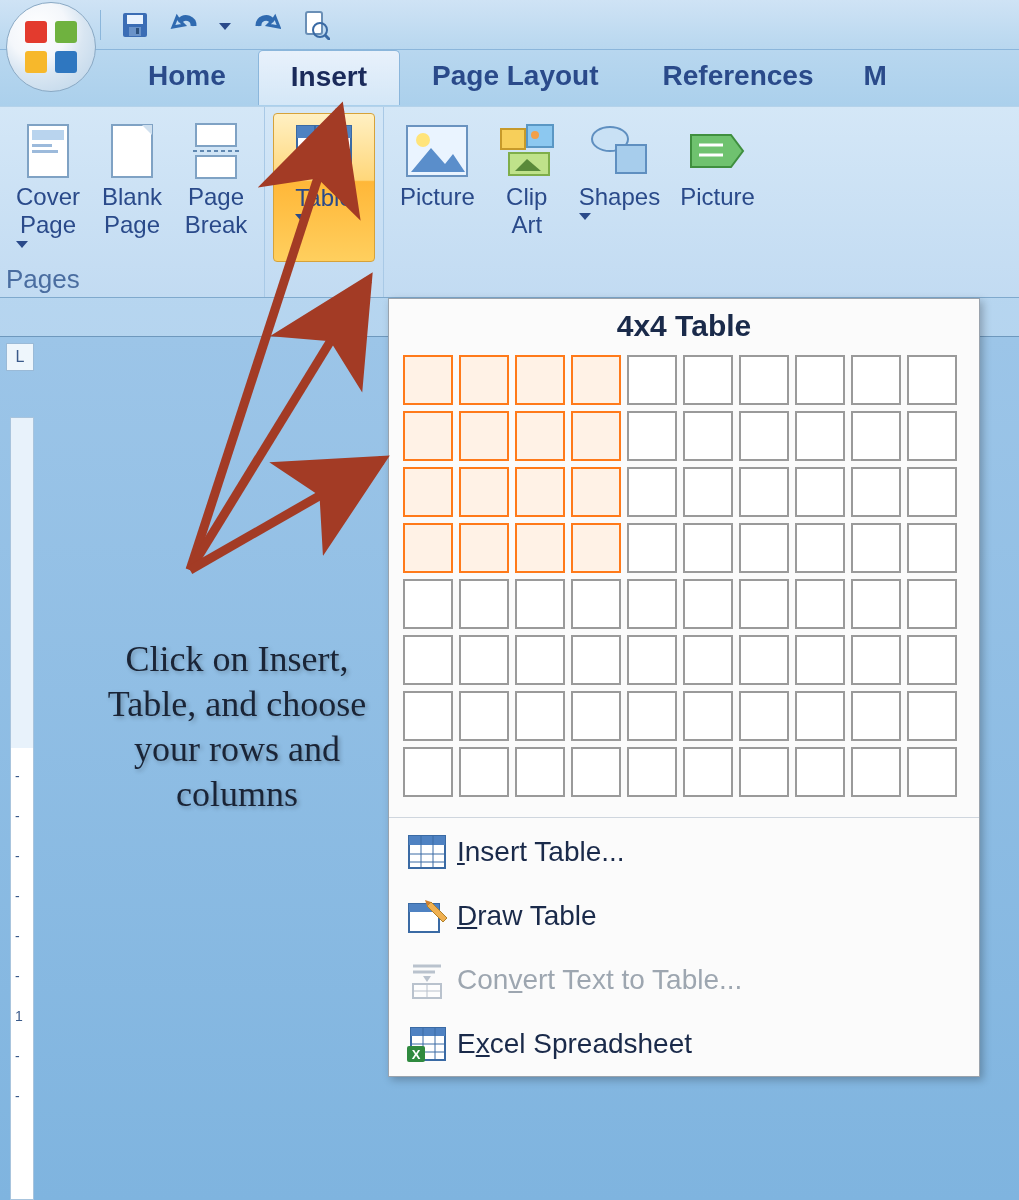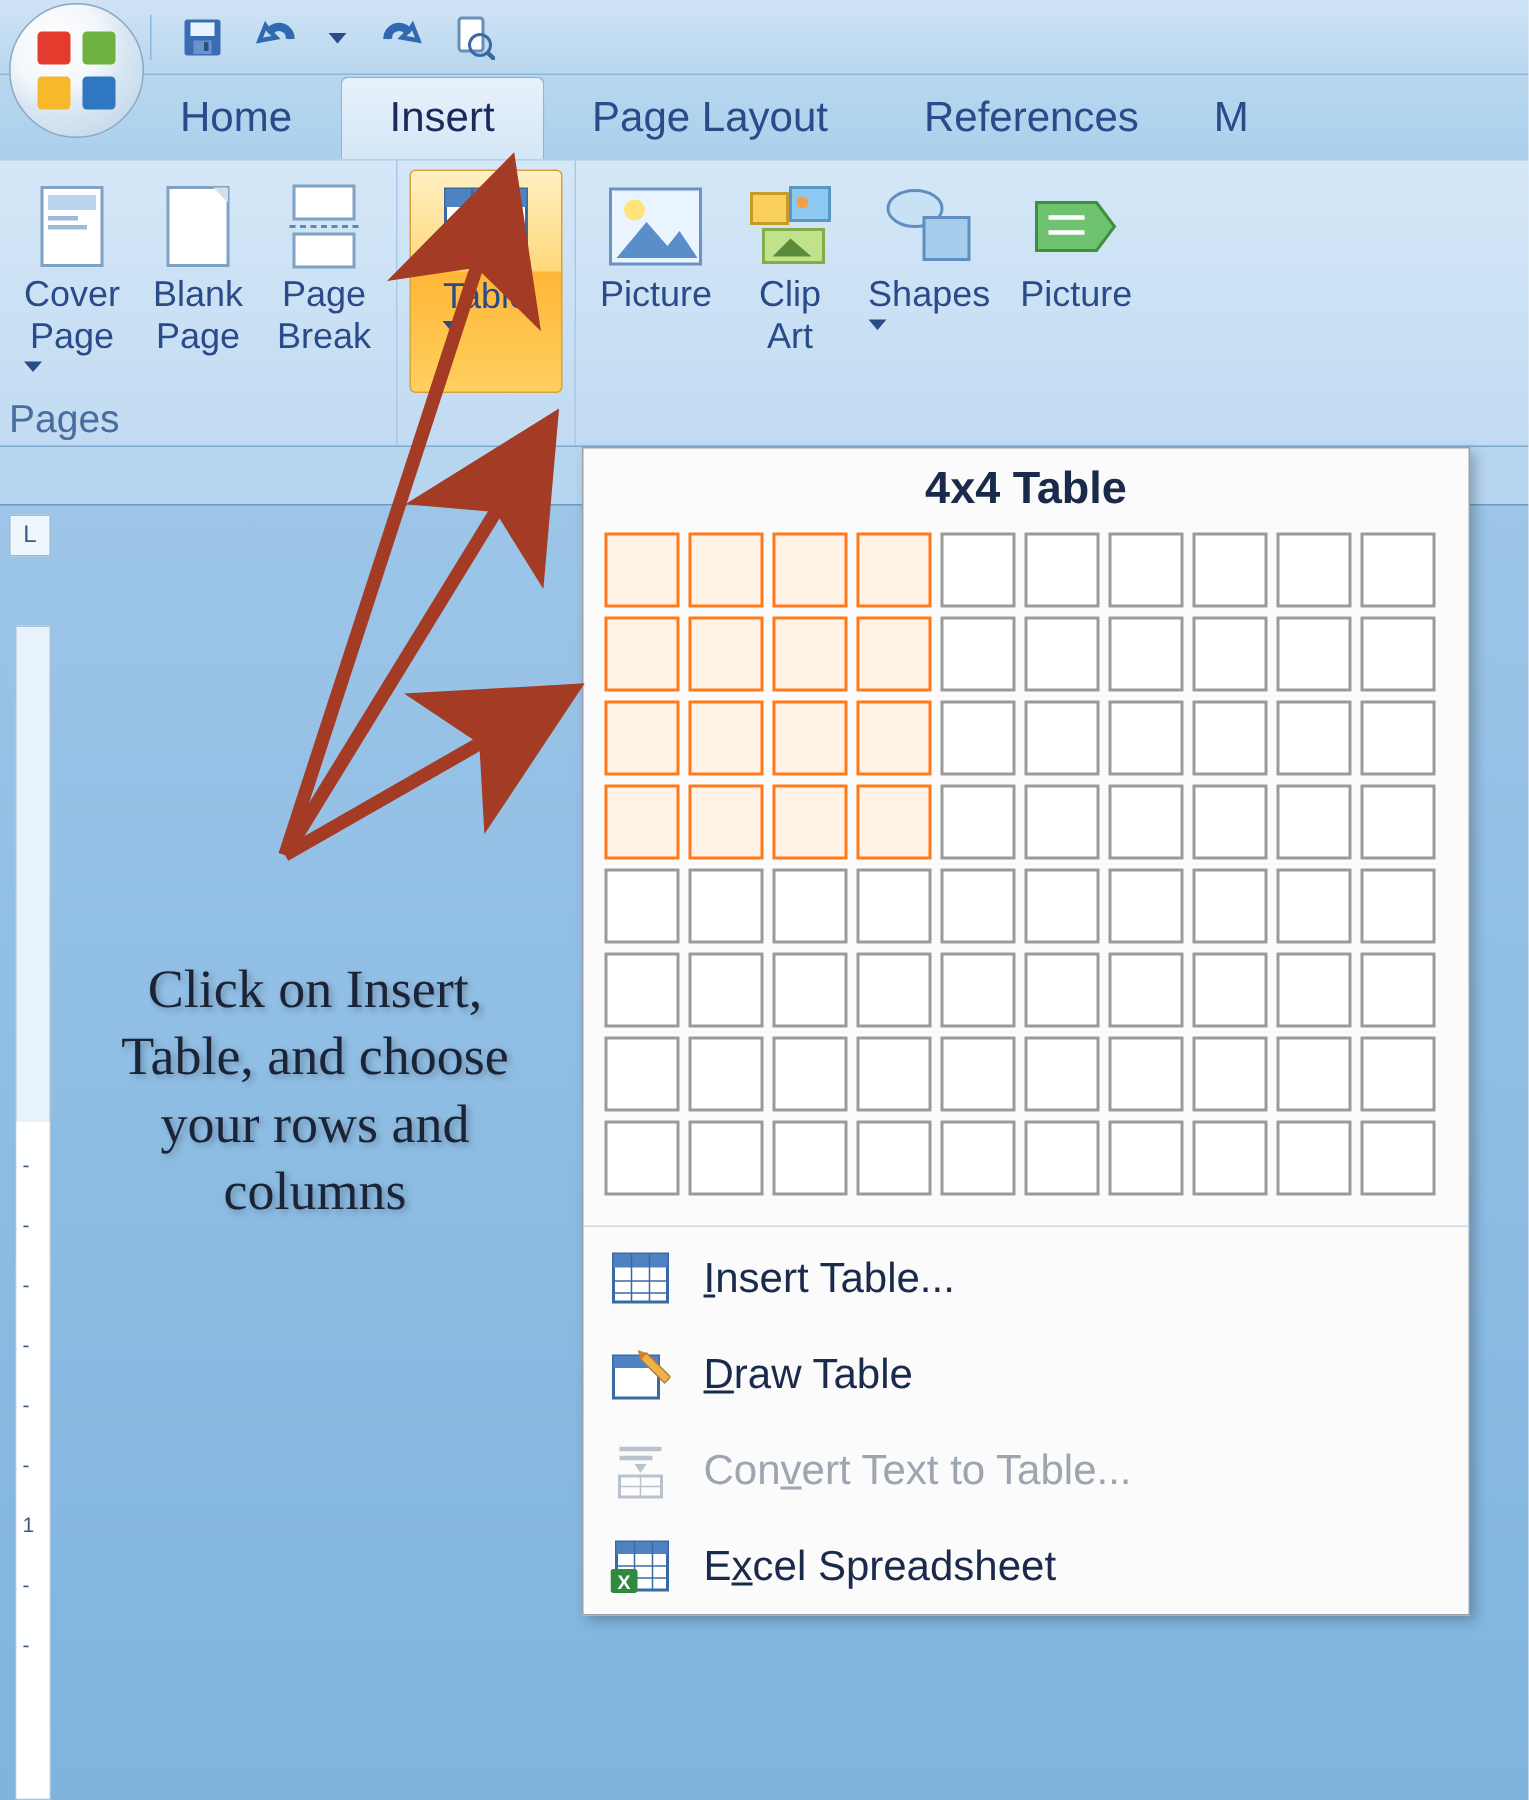--- a/index.html
+++ b/index.html
@@ -55,24 +55,25 @@
   }
   .qat-btn {
     width: 32px; height: 32px;
     display: flex; align-items: center; justify-content: center;
   }
 
   
   .tabrow {
     height: 56px;
     display: flex;
-    align-items: flex-end;
-    padding-left: 88px;
+    align-items: flex-start;
+    padding-left: 116px;
     gap: 0;
     background: linear-gradient(to bottom, #b8d7ef 0%, #abd0ec 100%);
+    font-weight: bold;
   }
   .tab {
     padding: 10px 32px 12px 32px;
     font-size: 28px;
     color: #2a4a8a;
     cursor: pointer;
   }
   .tab.active {
     background: linear-gradient(to bottom, #e8f1fb 0%, #d4e7f7 100%);
     border: 1px solid #8bb6db;
@@ -178,21 +179,21 @@
     background: #ffffff;
   }
   .v-ruler .tick {
     position: absolute;
     left: 4px; font-size: 14px; color: #3a5a8a;
   }
 
   .annotation {
     position: absolute;
     top: 300px;
-    left: 60px;
+    left: 87px;
     width: 300px;
     font-family: "Times New Roman", Georgia, serif;
     font-size: 36px;
     color: #1a2436;
     text-align: center;
     line-height: 1.25;
     text-shadow: 2px 2px 4px rgba(0,0,0,0.25);
   }
 
   
@@ -229,21 +230,21 @@
     background: #fff2e6;
   }
   .dd-sep {
     height: 1px;
     background: #cfd6de;
     margin: 2px 0;
   }
   .dd-item {
     display: flex;
     align-items: center;
-    gap: 20px;
+    gap: 8px;
     padding: 12px 16px;
     font-size: 28px;
     color: #1a2a4a;
   }
   .dd-item.disabled { color: #9da6b0; }
   .dd-item .dd-icon {
     width: 44px; height: 40px;
     display: flex; align-items: center; justify-content: center;
     flex-shrink: 0;
   }

